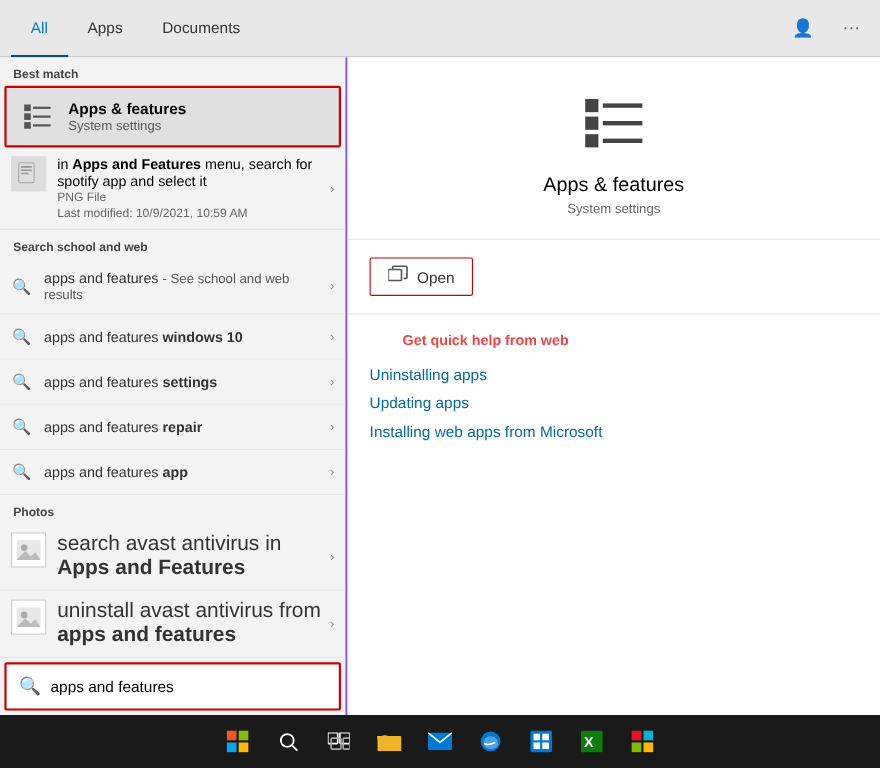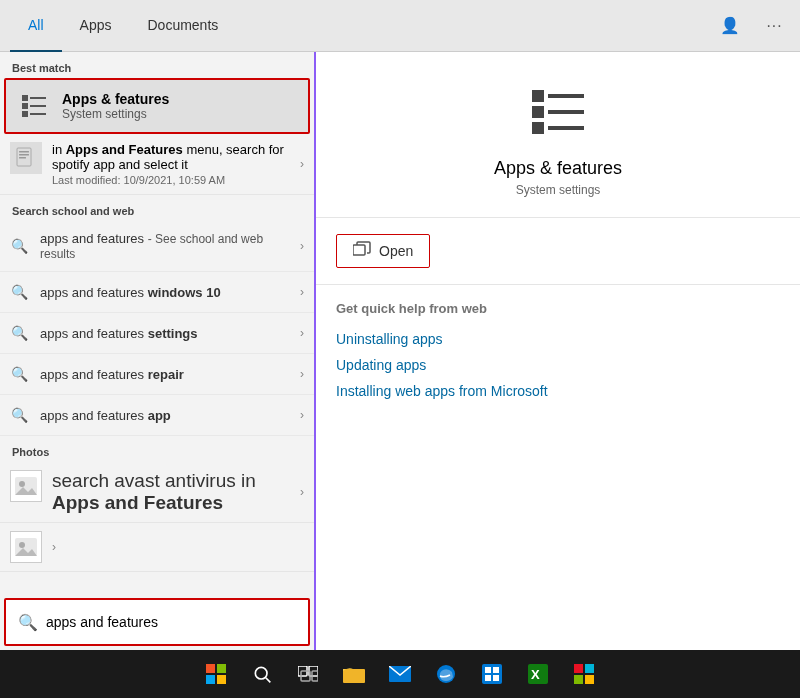--- a/index.html
+++ b/index.html
@@ -290,22 +290,23 @@
       text-align: center;
     }
     .open-btn-icon { font-size: 16px; color: #555; }
 
     .quick-help {
       padding: 16px 20px;
     }
     .quick-help-title {
       font-size: 13px;
       font-weight: 600;
-      color: #737373;
+      color: #ef4444;
       margin-bottom: 10px;
+      margin-left: 30px;
     }
     .quick-help-link {
       display: block;
       font-size: 14px;
       color: #0369a1;
       padding: 5px 0;
       cursor: pointer;
       text-decoration: none;
     }
 
@@ -373,20 +374,21 @@
           <rect x="3" y="2" width="14" height="18" rx="1" fill="#ddd" stroke="#aaa" stroke-width="1"></rect>
           <rect x="5" y="5" width="10" height="1.5" rx="0.5" fill="#999"></rect>
           <rect x="5" y="8" width="10" height="1.5" rx="0.5" fill="#999"></rect>
           <rect x="5" y="11" width="7" height="1.5" rx="0.5" fill="#999"></rect>
         </svg>
       </div>
       <div class="file-result-text">
         <div class="file-result-title">
           in <strong>Apps and Features</strong> menu, search for spotify app and select it
         </div>
+        <div class="file-result-meta">PNG File</div>
         <div class="file-result-meta">Last modified: 10/9/2021, 10:59 AM</div>
       </div>
       <div class="file-result-arrow">›</div>
     </div>
 
     <div class="section-label">Search school and web</div>
 
     <div class="search-result-item">
       <div class="search-icon-circle">🔍</div>
       <div class="search-result-text">
@@ -443,20 +445,23 @@
       <div class="photo-result-arrow">›</div>
     </div>
 
     <div class="photo-result">
       <div class="photo-icon">
         <svg width="22" height="18" viewBox="0 0 22 18">
           <rect width="22" height="18" rx="2" fill="#e8e8e8"></rect>
           <circle cx="7" cy="7" r="3" fill="#aaa"></circle>
           <polygon points="0,18 8,10 13,15 17,11 22,18" fill="#bbb"></polygon>
         </svg>
+      </div>
+      <div class="photo-result-text">
+        uninstall avast antivirus from <strong>apps and features</strong>
       </div>
       <div class="photo-result-arrow">›</div>
     </div>
 
     <div style="flex:1;"></div>
 
     <div class="search-bar">
       <div class="search-bar-icon">🔍</div>
       <input class="search-input" type="text" value="apps and features" style="">
     </div>

